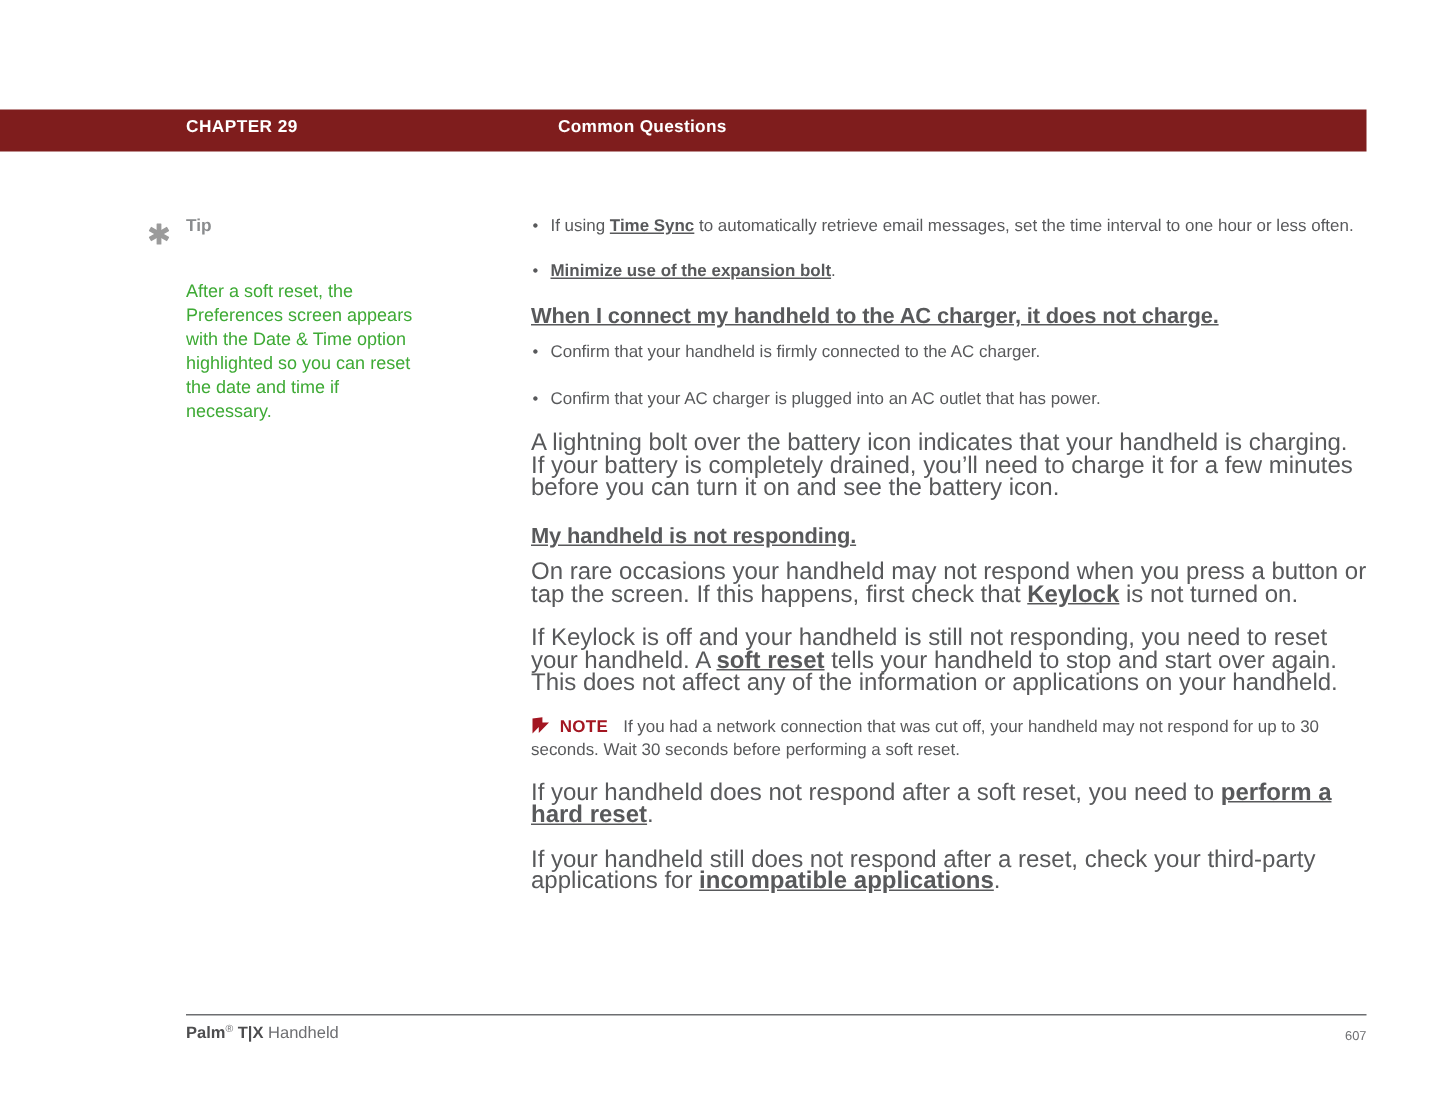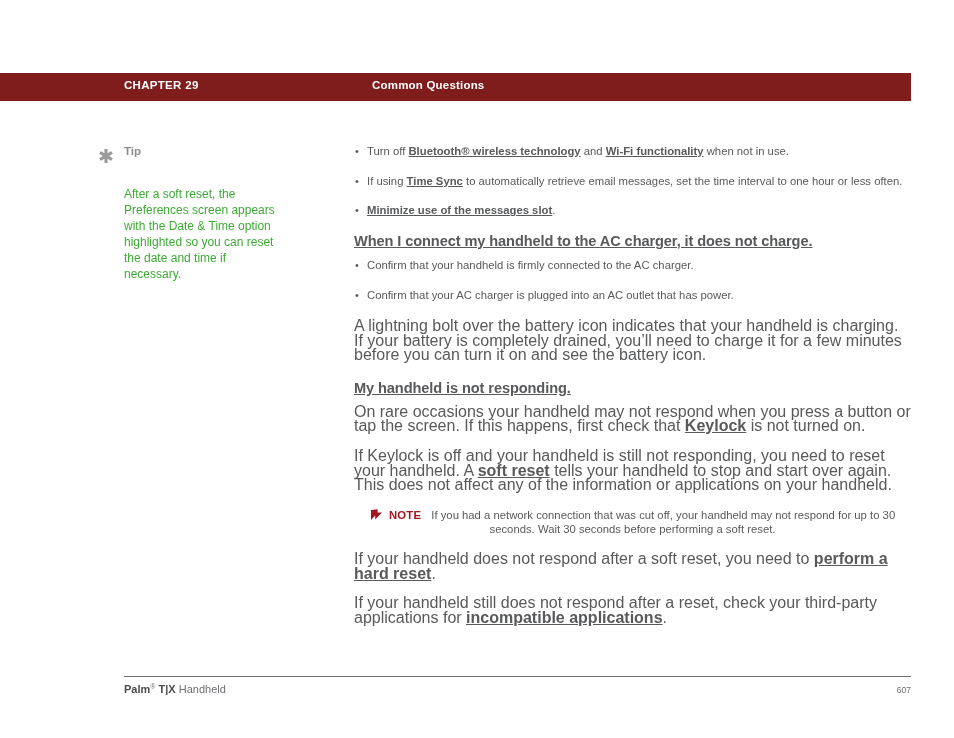--- a/index.html
+++ b/index.html
@@ -133,21 +133,20 @@
   }
 
   
   .note-block {
     position: relative;
     font-size: 11.3px;
     line-height: 14.6px;
     color: #58595b;
     margin: 0 0 15px 0;
     padding-left: 0;
-    text-align: center;
   }
   .note-icon {
     display: inline-block;
     vertical-align: -2px;
     width: 13px;
     height: 12px;
     margin-right: 3px;
   }
   .note-label {
     font-weight: bold;
@@ -207,23 +206,22 @@
       </g>
     </svg>
   </span>
   <div class="tip-label">Tip</div>
   <div class="tip-body">After a soft reset, the Preferences screen appears with the Date &amp; Time option highlighted so you can reset the date and time if necessary.</div>
 </div>
 
 <div id="main-col">
 
   <ul class="bullets" id="top-bullets">
-      <li><span>Turn off </span><span class="xref">Bluetooth® wireless technology</span><span> and </span><span class="xref">Wi-Fi functionality</span><span> when not in use.</span></li>
       <li><span>If using </span><span class="xref">Time Sync</span><span> to automatically retrieve email messages, set the time interval to one hour or less often.</span></li>
-      <li><span class="xref">Minimize use of the messages slot</span><span>.</span></li>
+      <li><span class="xref">Minimize use of the expansion bolt</span><span>.</span></li>
     </ul>
 
   <h2 class="qhead">When I connect my handheld to the AC charger, it does not charge.</h2>
 
   <ul class="bullets tight" id="charger-bullets">
       <li><span>Confirm that your handheld is firmly connected to the AC charger.</span></li>
       <li><span>Confirm that your AC charger is plugged into an AC outlet that has power.</span></li>
     </ul>
 
   <p class="body" id="charger-para"><span>A lightning bolt over the battery icon indicates that your handheld is charging. If your battery is completely drained, you’ll need to charge it for a few minutes before you can turn it on and see the battery icon.</span></p>

